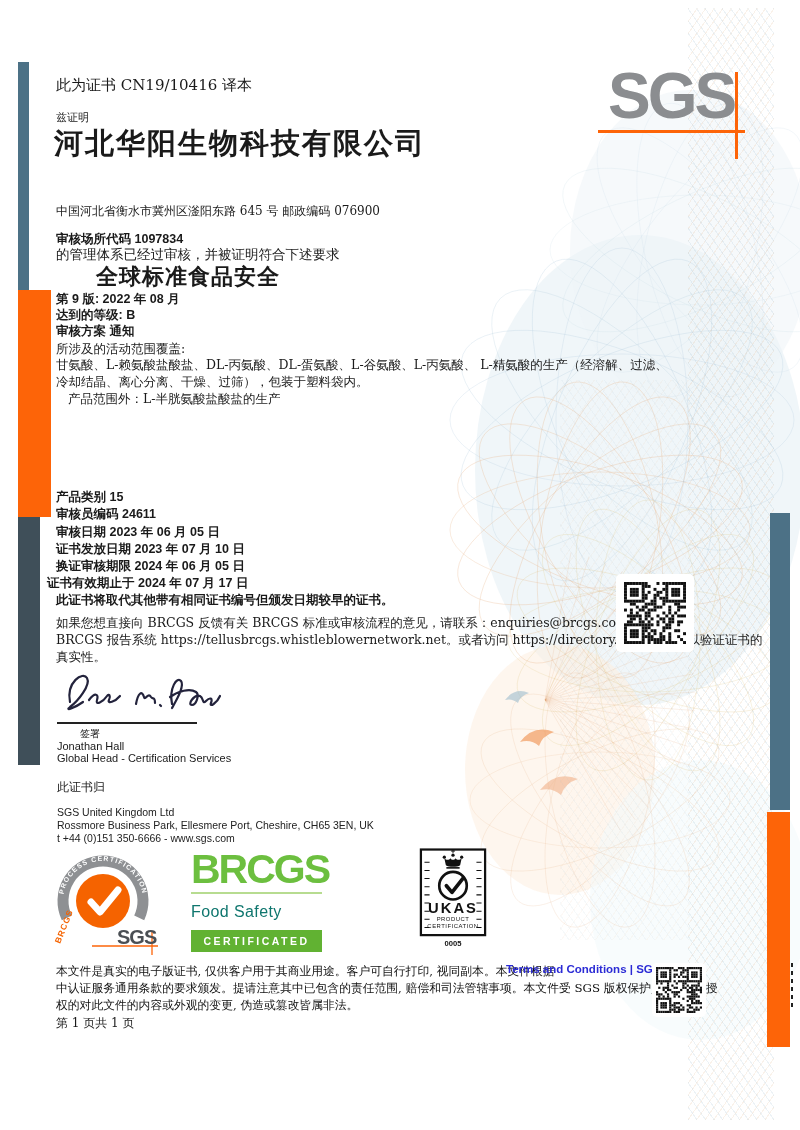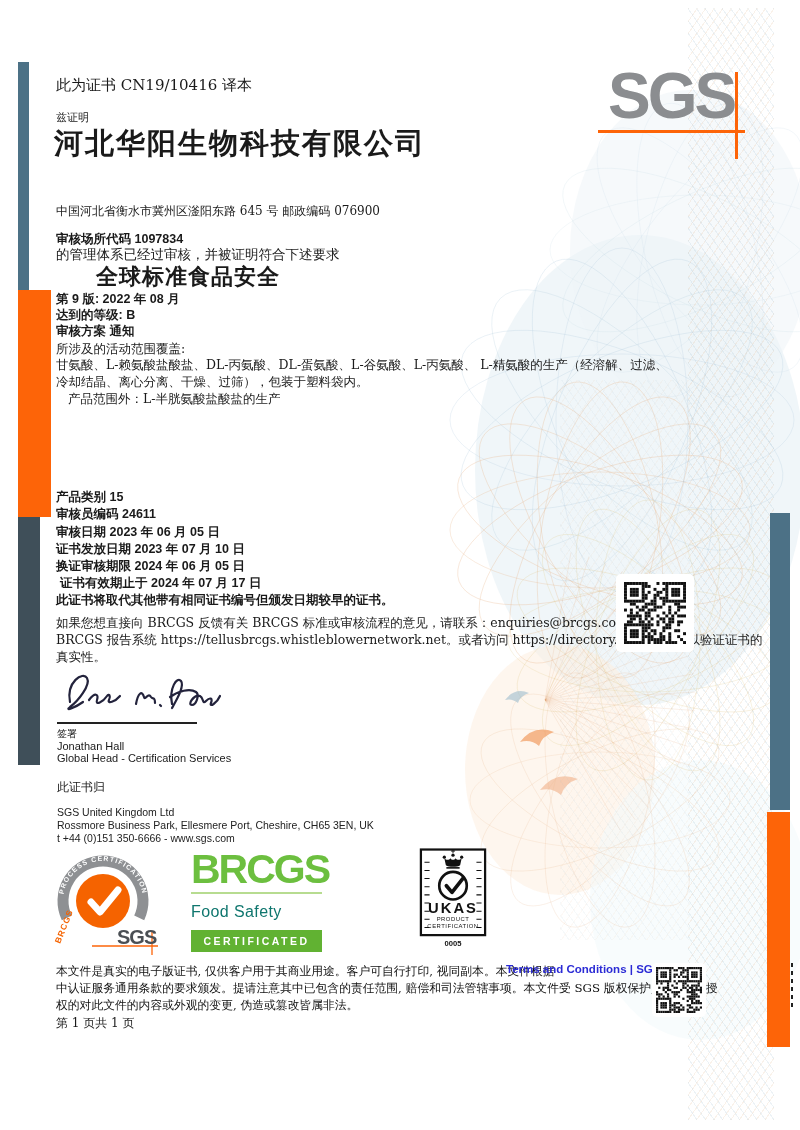--- a/index.html
+++ b/index.html
@@ -21,21 +21,21 @@
   .sans{font-family:"Liberation Sans",sans-serif;}
   .z2{z-index:2;}
   .trans-note{left:56px;top:76px;font-size:15px;}
   .certify{left:56px;top:110px;font-size:11px;}
   .company{left:54px;top:124px;font-size:29px;font-weight:bold;letter-spacing:2px;}
   .address{left:56px;top:203px;font-size:12px;}
   .b125{font-size:12.5px;font-weight:bold;line-height:16px;}
   .r125{font-size:12.5px;line-height:17px;}
   .standard{left:56px;top:262px;font-size:22px;font-weight:bold;letter-spacing:1px;margin-left:40px;}
   .sig-rule{left:57px;top:722px;width:140px;height:2px;background:#222;}
-  .small10{font-size:10px;}
+  .small10{font-size:10px;margin-left:23px;}
   .small11{font-size:11px;line-height:12px;}
   .issuer{font-size:10.5px;line-height:13px;color:#222;}
   
   .sgs-word{left:608px;top:64px;font-size:64px;font-weight:bold;color:#8b8d90;
             letter-spacing:-3px;line-height:64px;}
   .orule-h{left:598px;top:130px;width:147px;height:2.5px;background:#fd6408;}
   .orule-v{left:735px;top:72px;width:2.5px;height:87px;background:#fd6408;}
   
   #brcgs{left:191px;top:849px;width:133px;}
   .brcgs-word{font-size:41px;font-weight:bold;color:#6cbf3f;letter-spacing:-2px;line-height:40px;}
@@ -153,21 +153,21 @@
   <div class="abs z2 serif r125" style="left:56px;top:340px;">所涉及的活动范围覆盖:</div>
   <div class="abs z2 serif r125" style="left:56px;top:356px;">甘氨酸、L-赖氨酸盐酸盐、DL-丙氨酸、DL-蛋氨酸、L-谷氨酸、L-丙氨酸、 L-精氨酸的生产（经溶解、过滤、</div>
   <div class="abs z2 serif r125" style="left:56px;top:373px;">冷却结晶、离心分离、干燥、过筛），包装于塑料袋内。</div>
   <div class="abs z2 serif r125" style="left:68px;top:390px;text-align:right;">产品范围外：L-半胱氨酸盐酸盐的生产</div>
 
   <div class="abs z2 sans b125" style="left:56px;top:489px;">产品类别 15</div>
   <div class="abs z2 sans b125" style="left:56px;top:506px;text-align:center;">审核员编码 24611</div>
   <div class="abs z2 sans b125" style="left:56px;top:524px;">审核日期 2023 年 06 月 05 日</div>
   <div class="abs z2 sans b125" style="left:56px;top:541px;">证书发放日期 2023 年 07 月 10 日</div>
   <div class="abs z2 sans b125" style="left:56px;top:558px;">换证审核期限 2024 年 06 月 05 日</div>
-  <div class="abs z2 sans b125" style="left:60px;top:575px;">证书有效期止于 2024 年 07 月 17 日</div>
+  <div class="abs z2 sans b125" style="left:47px;top:575px;">证书有效期止于 2024 年 07 月 17 日</div>
   <div class="abs z2 sans b125" style="left:56px;top:592px;">此证书将取代其他带有相同证书编号但颁发日期较早的证书。</div>
 
   <div class="abs z2 serif r125" style="left:56px;top:614px;">如果您想直接向 BRCGS 反馈有关 BRCGS 标准或审核流程的意见，请联系：enquiries@brcgs.com 或使用</div>
   <div class="abs z2 serif r125" style="left:56px;top:631px;">BRCGS 报告系统 https://tellusbrcgs.whistleblowernetwork.net。或者访问 https://directory.brcgs.com 以验证证书的</div>
   <div class="abs z2 serif r125" style="left:56px;top:648px;">真实性。</div>
 
   <div class="abs qrpatch" style="left:616px;top:574px;width:78px;height:78px;">
     <svg class="abs" style="left:8px;top:8px;" width="62" height="62" viewBox="0 0 21 21">
         <g fill="#111">
           <rect x="0" y="0" width="1" height="1"></rect>

